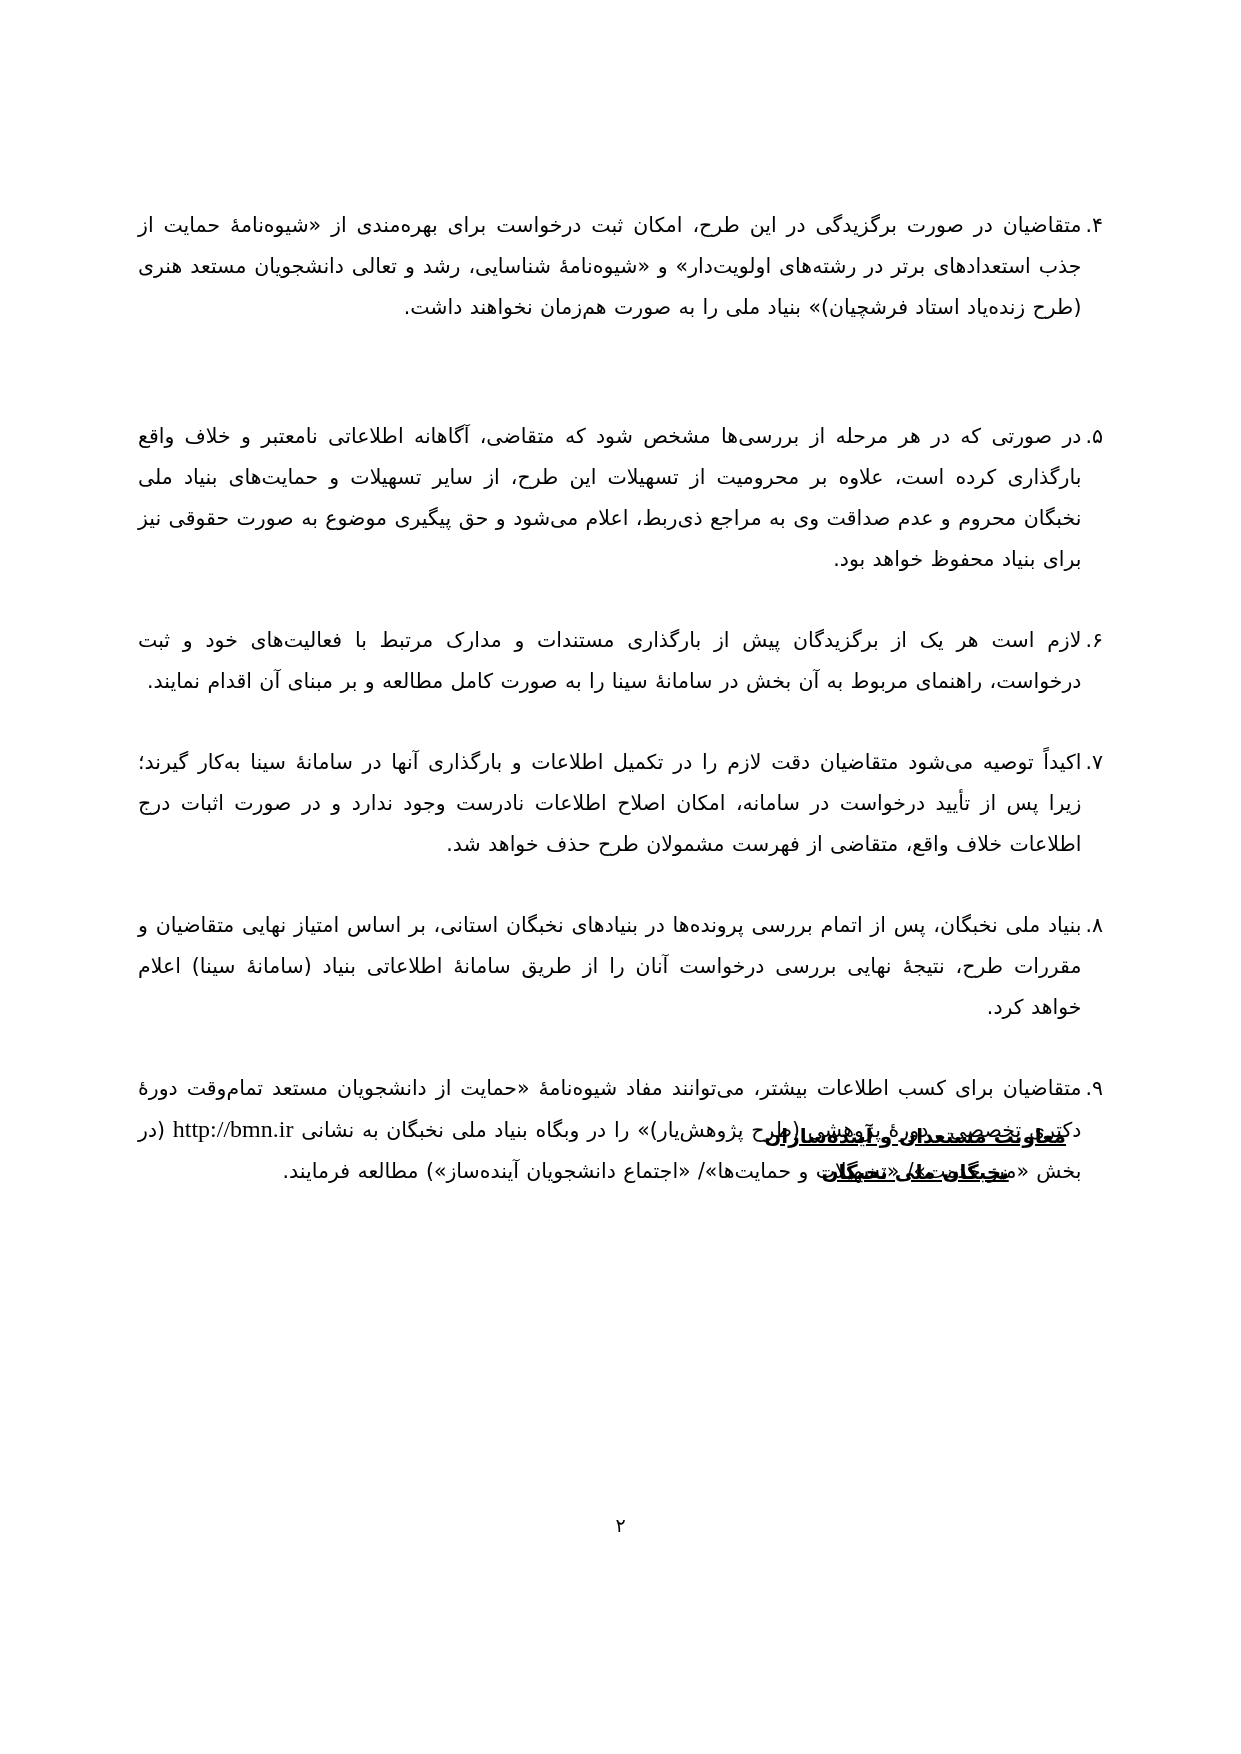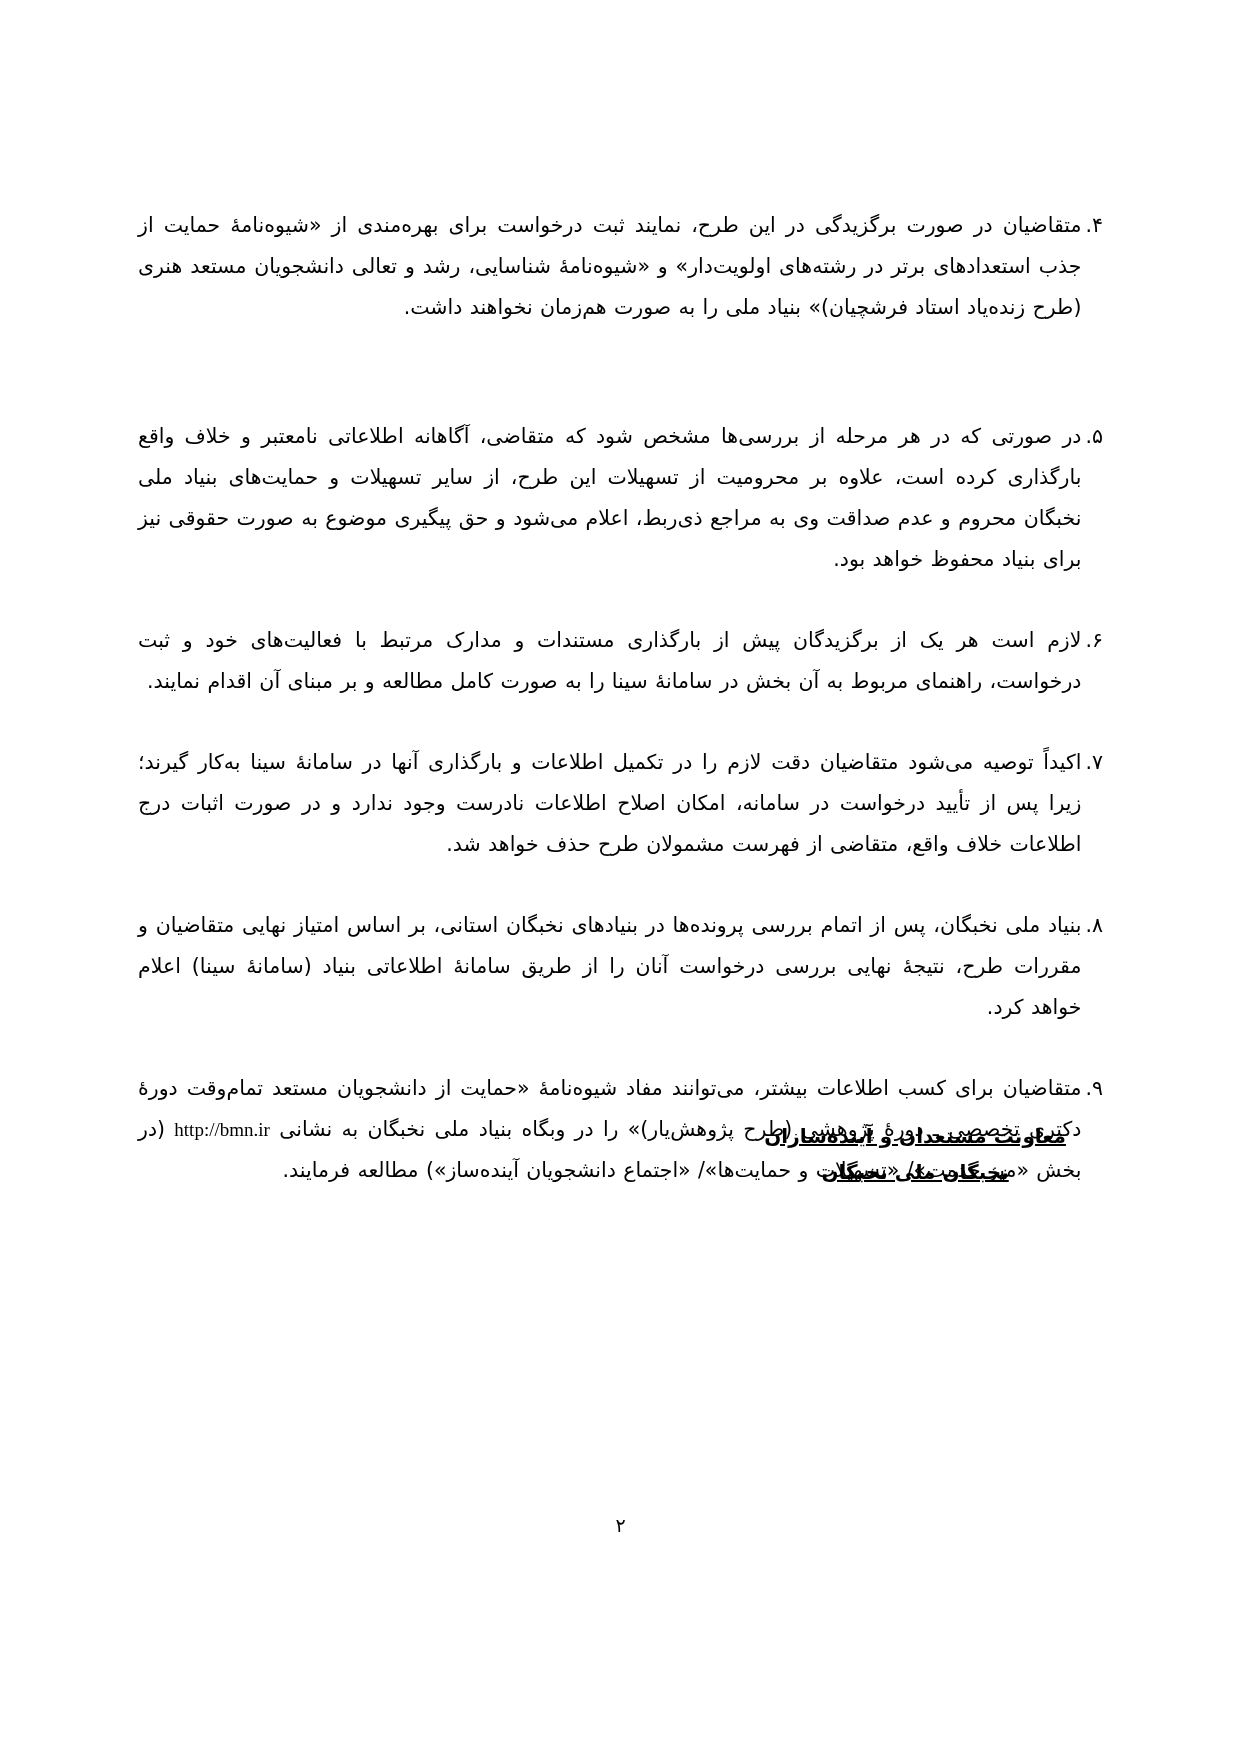--- a/index.html
+++ b/index.html
@@ -52,21 +52,21 @@
     text-justify: inter-word;
     word-spacing: 0.04em;
   }
   .gap-lg { height: 62px; }
   .gap-sm { height: 14px; }
 
   .url {
     direction: ltr;
     unicode-bidi: embed;
     font-family: "Liberation Serif", "DejaVu Serif", serif;
-    font-size: 19px;
+    font-size: 24px;
   }
 
   .signature {
     position: absolute;
     top: 1118px;
     right: 175px;
     text-align: center;
     direction: rtl;
     font-size: 20px;
     line-height: 36px;
@@ -87,21 +87,21 @@
 </style>
 </head>
 <body>
 
 <div class="page">
 
   <div class="content">
 
     <div class="para">
       <span class="num">۴.</span>
-      <span class="body">متقاضیان در صورت برگزیدگی در این طرح، نمایند ثبت درخواست برای بهره‌مندی از «شیوه‌نامهٔ حمایت از جذب استعدادهای برتر در رشته‌های اولویت‌دار» و «شیوه‌نامهٔ شناسایی، رشد و تعالی دانشجویان مستعد هنری (طرح زنده‌یاد استاد فرشچیان)» بنیاد ملی را به صورت هم‌زمان نخواهند داشت.</span>
+      <span class="body">متقاضیان در صورت برگزیدگی در این طرح، امکان ثبت درخواست برای بهره‌مندی از «شیوه‌نامهٔ حمایت از جذب استعدادهای برتر در رشته‌های اولویت‌دار» و «شیوه‌نامهٔ شناسایی، رشد و تعالی دانشجویان مستعد هنری (طرح زنده‌یاد استاد فرشچیان)» بنیاد ملی را به صورت هم‌زمان نخواهند داشت.</span>
     </div>
 
     <div class="gap-lg"></div>
 
     <div class="para">
       <span class="num">۵.</span>
       <span class="body">در صورتی که در هر مرحله از بررسی‌ها مشخص شود که متقاضی، آگاهانه اطلاعاتی نامعتبر و خلاف واقع بارگذاری کرده است، علاوه بر محرومیت از تسهیلات این طرح، از سایر تسهیلات و حمایت‌های بنیاد ملی نخبگان محروم و عدم صداقت وی به مراجع ذی‌ربط، اعلام می‌شود و حق پیگیری موضوع به صورت حقوقی نیز برای بنیاد محفوظ خواهد بود.</span>
     </div>
 
     <div class="gap-sm"></div>

